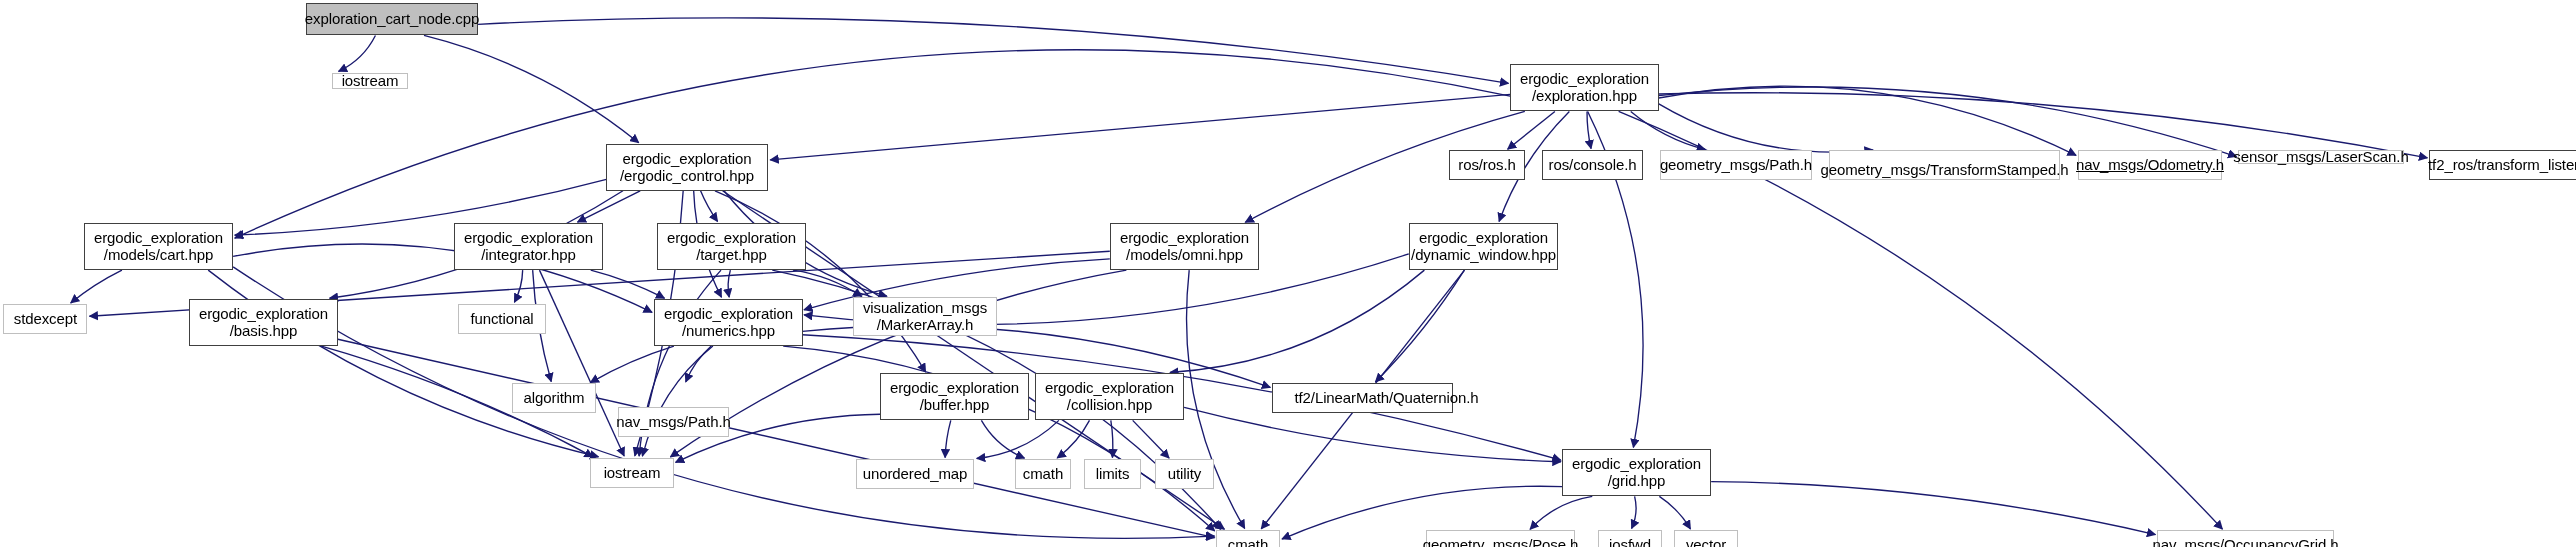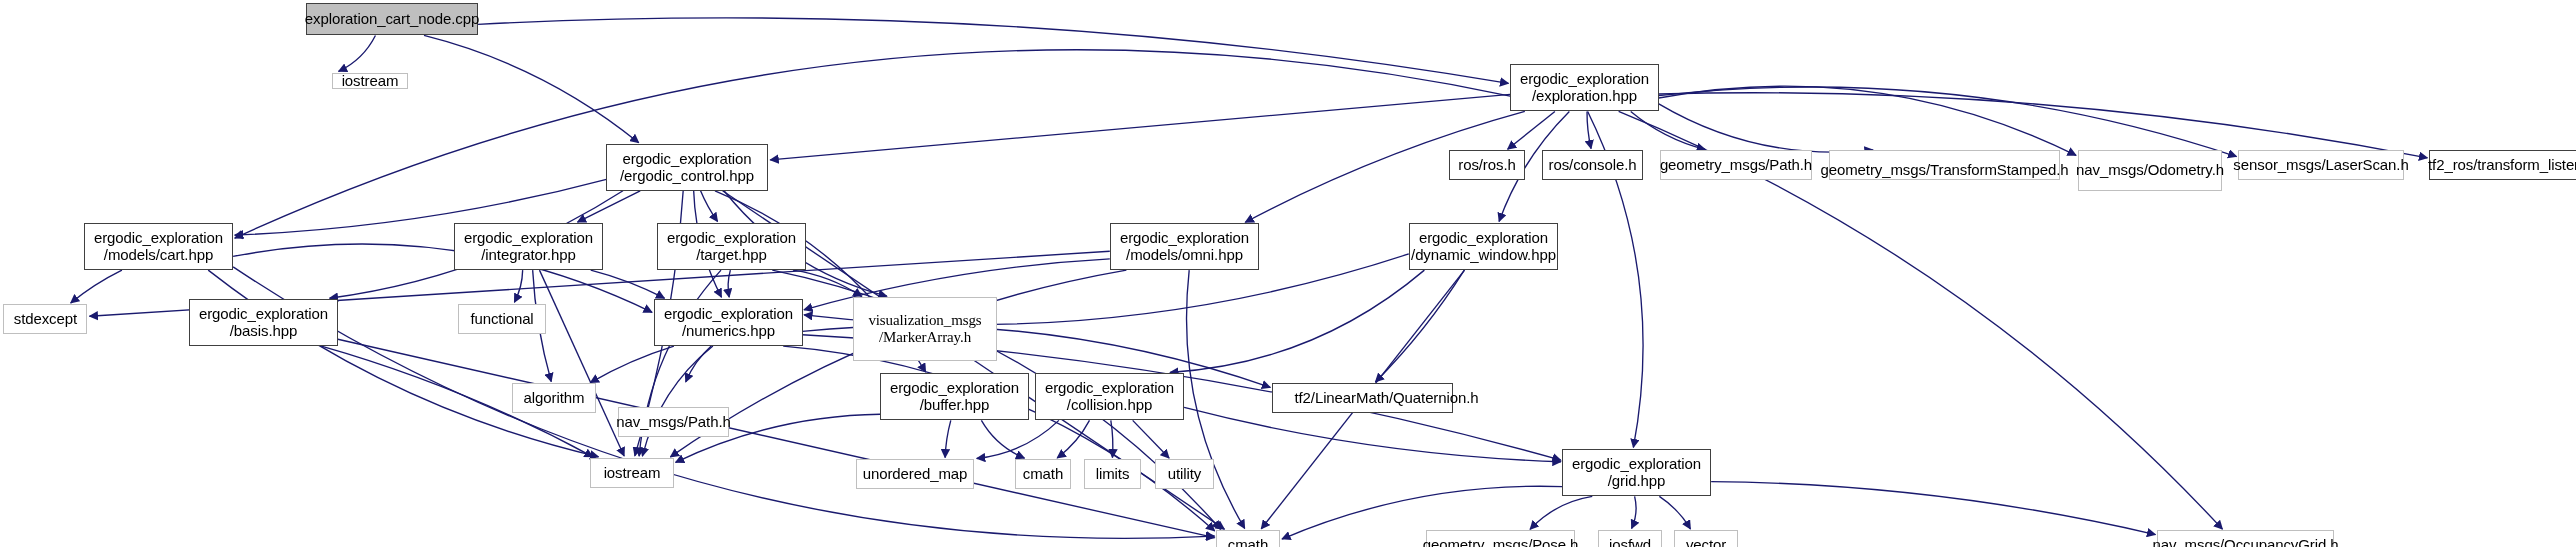--- a/index.html
+++ b/index.html
@@ -133,42 +133,42 @@
   </svg>
   <div id="node-layer">
       <div class="node root" style="left: 306px; top: 3.4px; width: 172px; height: 32px;"><span class="node-label">exploration_cart_node.cpp</span></div>
       <div class="node " style="left: 284px; top: 73px; width: 76px; height: 16px; margin-left: 48px;"><span class="node-label">iostream</span></div>
       <div class="node dark" style="left: 1510px; top: 64px; width: 149px; height: 47px;"><span class="node-label">ergodic_exploration
 /exploration.hpp</span></div>
       <div class="node dark" style="left: 1449px; top: 150px; width: 76px; height: 30px;"><span class="node-label">ros/ros.h</span></div>
       <div class="node dark" style="left: 1542px; top: 150px; width: 101px; height: 30px;"><span class="node-label">ros/console.h</span></div>
       <div class="node " style="left: 1660px; top: 150px; width: 152px; height: 30px;"><span class="node-label">geometry_msgs/Path.h</span></div>
       <div class="node " style="left: 1829px; top: 150px; width: 231px; height: 30px; align-items: flex-end;"><span class="node-label">geometry_msgs/TransformStamped.h</span></div>
-      <div class="node " style="left: 2078px; top: 150px; width: 144px; height: 41px;"><span class="node-label">nav_msgs/Odometry.h</span></div>
-      <div class="node " style="left: 2238px; top: 150px; width: 166px; height: 30px;"><span class="node-label">sensor_msgs/LaserScan.h</span></div>
+      <div class="node " style="left: 2078px; top: 150px; width: 144px; height: 30px; text-decoration: underline;"><span class="node-label">nav_msgs/Odometry.h</span></div>
+      <div class="node " style="left: 2238px; top: 150px; width: 166px; height: 14px;"><span class="node-label">sensor_msgs/LaserScan.h</span></div>
       <div class="node dark" style="left: 2429px; top: 150px; width: 177px; height: 30px;"><span class="node-label">tf2_ros/transform_listener.h</span></div>
       <div class="node dark" style="left: 606px; top: 144px; width: 162px; height: 47px;"><span class="node-label">ergodic_exploration
 /ergodic_control.hpp</span></div>
       <div class="node dark" style="left: 84px; top: 223px; width: 149px; height: 47px;"><span class="node-label">ergodic_exploration
 /models/cart.hpp</span></div>
       <div class="node dark" style="left: 454px; top: 223px; width: 149px; height: 47px;"><span class="node-label">ergodic_exploration
 /integrator.hpp</span></div>
       <div class="node dark" style="left: 657px; top: 223px; width: 149px; height: 47px;"><span class="node-label">ergodic_exploration
 /target.hpp</span></div>
       <div class="node dark" style="left: 1110px; top: 223px; width: 149px; height: 47px;"><span class="node-label">ergodic_exploration
 /models/omni.hpp</span></div>
       <div class="node dark" style="left: 1409px; top: 223px; width: 149px; height: 47px;"><span class="node-label">ergodic_exploration
 /dynamic_window.hpp</span></div>
       <div class="node " style="left: 3.4px; top: 304px; width: 84px; height: 30px;"><span class="node-label">stdexcept</span></div>
       <div class="node dark" style="left: 189px; top: 299px; width: 149px; height: 47px;"><span class="node-label">ergodic_exploration
 /basis.hpp</span></div>
       <div class="node " style="left: 458px; top: 304px; width: 88px; height: 30px;"><span class="node-label">functional</span></div>
       <div class="node dark" style="left: 654px; top: 299px; width: 149px; height: 47px;"><span class="node-label">ergodic_exploration
 /numerics.hpp</span></div>
-      <div class="node " style="left: 853px; top: 297px; width: 144px; height: 64px; font-family: Liberation Serif, serif;"><span class="node-label">visualization_msgs
+      <div class="node " style="left: 853px; top: 297px; width: 144px; height: 39px;"><span class="node-label">visualization_msgs
 /MarkerArray.h</span></div>
       <div class="node " style="left: 512px; top: 383px; width: 84px; height: 30px;"><span class="node-label">algorithm</span></div>
       <div class="node " style="left: 618px; top: 383px; width: 111px; height: 30px; margin-top: 24px;"><span class="node-label">nav_msgs/Path.h</span></div>
       <div class="node dark" style="left: 880px; top: 373px; width: 149px; height: 47px;"><span class="node-label">ergodic_exploration
 /buffer.hpp</span></div>
       <div class="node dark" style="left: 1035px; top: 373px; width: 149px; height: 47px;"><span class="node-label">ergodic_exploration
 /collision.hpp</span></div>
       <div class="node dark" style="left: 1272px; top: 383px; width: 181px; height: 30px; padding-left: 48px;"><span class="node-label">tf2/LinearMath/Quaternion.h</span></div>
       <div class="node " style="left: 590px; top: 458px; width: 84px; height: 30px;"><span class="node-label">iostream</span></div>
       <div class="node " style="left: 856px; top: 459px; width: 118px; height: 30px; justify-content: center;"><span class="node-label">unordered_map</span></div>

